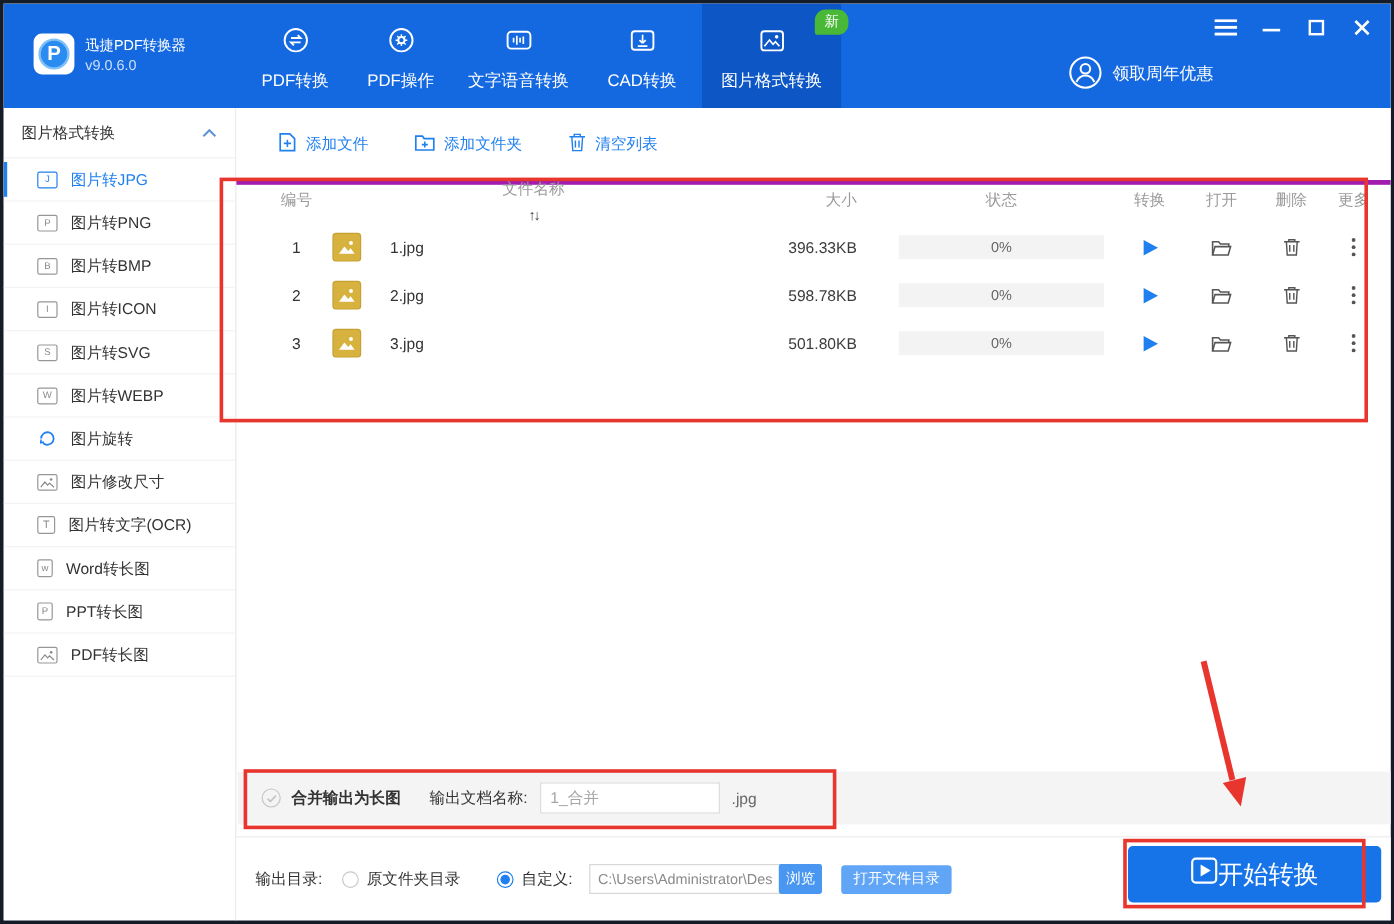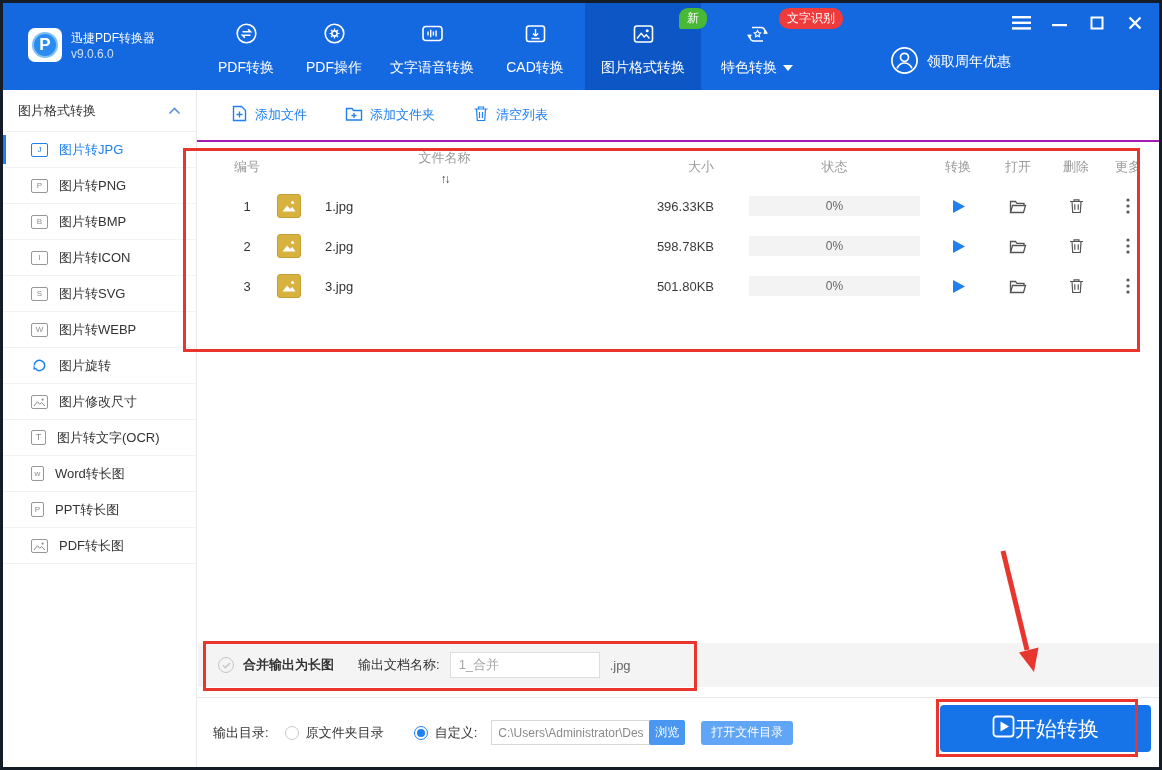--- a/index.html
+++ b/index.html
@@ -49,22 +49,22 @@
   .sb-item.active::before { content:""; position:absolute; left:0; top:3px; bottom:3px; width:3px; background:#2080f0; }
   .mi { width:17px; height:14px; border:1px solid #979797; border-radius:2px; font-size:8px; line-height:12px;
         text-align:center; color:#8a8a8a; flex:none; overflow:hidden; }
   .mi-blue { border-color:#2080f0; color:#2080f0; }
   .mi-doc { width:13px; height:15px; line-height:13px; }
   .mi-ocr { width:15px; height:15px; line-height:13px; font-size:9px; }
   .mi-svgonly { border:none; width:17px; height:16px; display:flex; align-items:center; justify-content:center; }
   .mi-img { display:flex; align-items:center; justify-content:center; }
 
   
-  .toolbar { position:absolute; left:194px; right:0; top:87px; height:52px; background:#fff;
-             display:flex; align-items:center; gap:38px; padding-left:34px; border-bottom:2px solid #a21caf; }
+  .toolbar { position:absolute; left:194px; right:0; top:87px; height:64px; background:#fff;
+             display:flex; align-items:center; gap:38px; padding-left:34px; border-bottom:4px solid #a21caf; }
   .tb-btn { display:flex; align-items:center; gap:7px; color:#2080f0; font-size:13px; cursor:pointer; white-space:nowrap; }
 
   
   .file-table { position:absolute; left:194px; right:6px; top:145px; }
   .t-head, .t-row { display:grid; grid-template-columns:60px 36px 1fr 130px 185px 62px 58px 58px 46px;
                     align-items:center; padding-left:20px; padding-right:2px; }
   .t-head { height:38px; color:#9a9a9a; font-size:13px; }
   .t-row { height:40px; font-size:13px; color:#333; }
   .th-no { justify-self:center; }
   .th-name { grid-column:2/4; justify-self:center; display:flex; gap:5px; align-items:center;flex-direction:column; }
@@ -181,36 +181,20 @@
         <span class="badge badge-new">新</span>
         <span>
           <svg width="27" height="25" viewBox="0 0 27 25" fill="none" stroke="#fff" stroke-width="1.6">
             <rect x="4.5" y="4" width="18" height="16" rx="2.5"></rect>
             <circle cx="17.2" cy="8.7" r="1.5" fill="#fff" stroke="none"></circle>
             <path d="M7 16.5l4.2-5.2 3 3.6 2-2.2 3.3 3.8" stroke-width="1.4"></path>
           </svg>
         </span>
         <span>图片格式转换</span>
       </div>
-      <div class="nav-item" style="width:112px">
-        <span class="badge badge-ocr">文字识别</span>
-        <span>
-          <svg width="27" height="25" viewBox="0 0 27 25" fill="none" stroke="#fff" stroke-width="1.6">
-            <path d="M8 5.5h9a4 4 0 0 1 4 4v1.5"></path>
-              <path d="M21 8.5l1.6 2.5-3 .3"></path>
-            <path d="M19 19h-9a4 4 0 0 1-4-4v-1.5"></path>
-              <path d="M6 16l-1.6-2.5 3-.3"></path>
-            <path d="M13.5 8.6l1 2 2.2.3-1.6 1.6.4 2.2-2-1-2 1 .4-2.2-1.6-1.6 2.2-.3z" stroke-width="1.1"></path>
-          </svg>
-        </span>
-        <span class="nav-label-row">
-          <span>特色转换</span>
-          <span class="caret-down"></span>
-        </span>
-      </div>
     </div>
 
     <div class="promo">
       <span>
         <svg width="29" height="29" viewBox="0 0 29 29" fill="none" stroke="#fff" stroke-width="1.7">
           <circle cx="14.5" cy="14.5" r="12.6"></circle>
           <circle cx="14.5" cy="11.3" r="4"></circle>
           <path d="M7 22.3c1.7-3.6 4.3-5.3 7.5-5.3s5.8 1.7 7.5 5.3"></path>
         </svg>
       </span>

